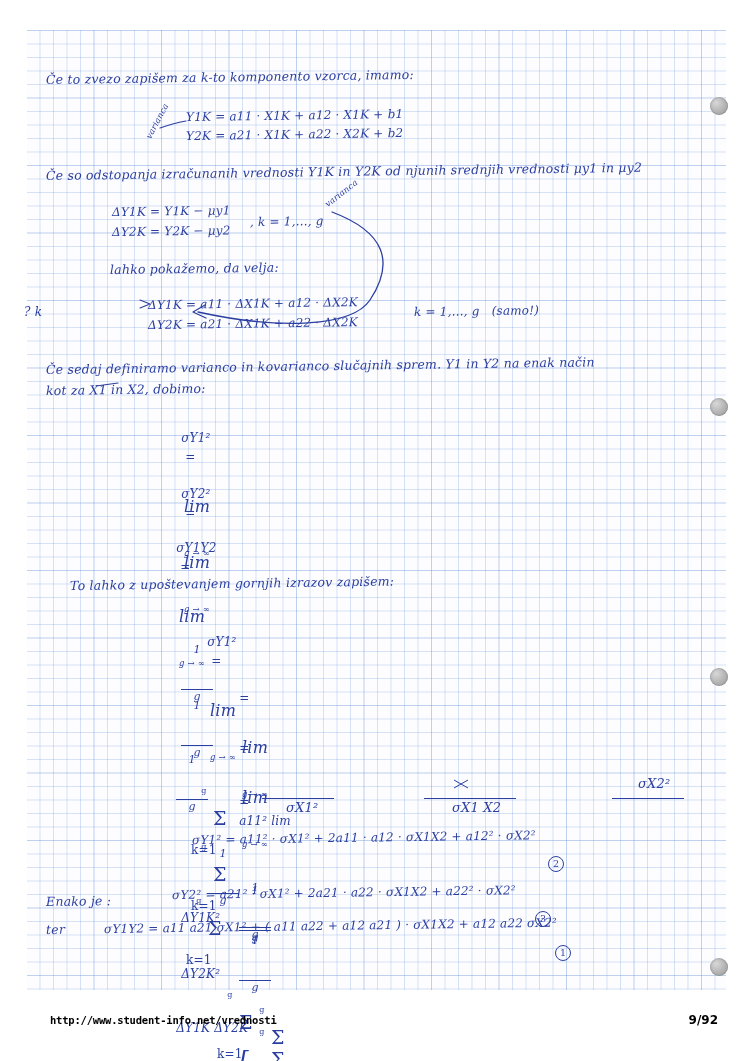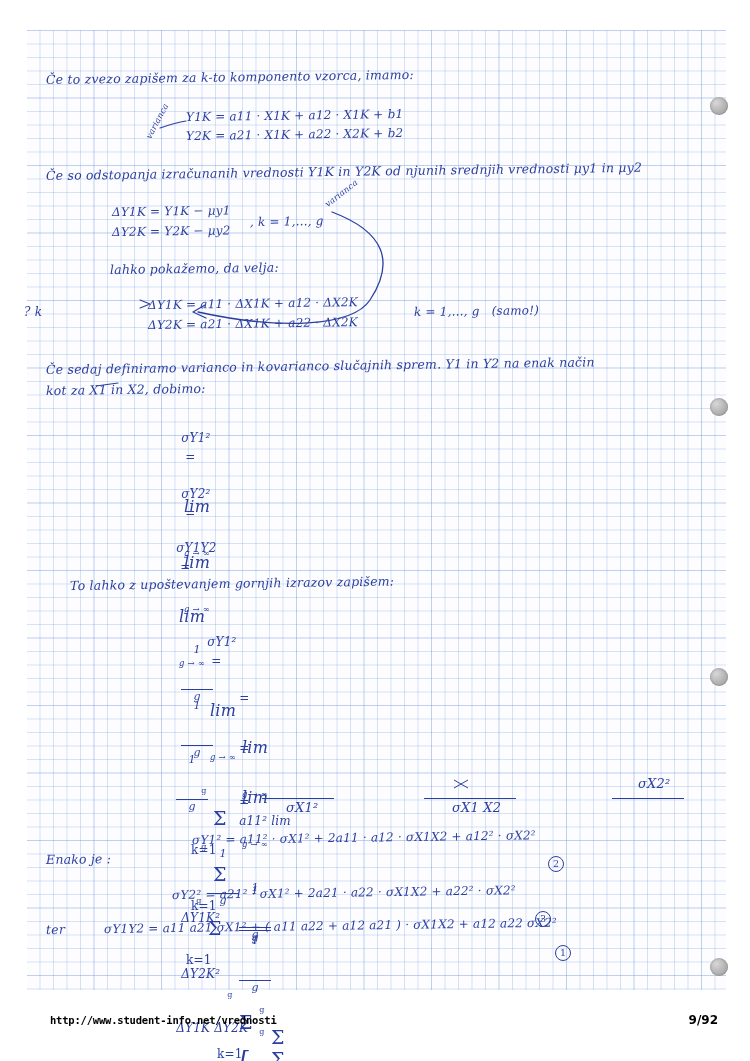--- a/index.html
+++ b/index.html
@@ -395,21 +395,21 @@
   <div class="hw s" style="left:452px; top:800px;text-align:right;">σX1 X2</div>
 
   <div class="brace" style="left:612px; top:790px; width:72px; border-bottom:1.2px solid #2b3fa0; height:8px;"></div>
   <div class="hw s" style="left:638px; top:776px;">σX2²</div>
 
   <div class="hw m tilt1" style="left:192px; top:833px;">σY1² = a11² · σX1² + 2a11 · a12 · σX1X2 + a12² · σX2²</div>
   <div class="hw" style="left:527px; top:833px;">
     <span class="circled">2</span>
   </div>
 
-  <div class="hw l tilt1" style="left:46px; top:852px;">Enako je :</div>
+  <div class="hw l tilt1" style="left:46px; top:894px;">Enako je :</div>
   <div class="hw m tilt1" style="left:172px; top:888px;">σY2² = a21² · σX1² + 2a21 · a22 · σX1X2 + a22² · σX2²</div>
   <div class="hw" style="left:514px; top:888px;">
     <span class="circled">3</span>
   </div>
 
   <div class="hw l tilt1" style="left:46px; top:922px;">ter</div>
   <div class="hw m tilt1" style="left:104px; top:922px;">σY1Y2 = a11 a21 σX1² + ( a11 a22 + a12 a21 ) · σX1X2 + a12 a22 σX2²</div>
   <div class="hw" style="left:534px; top:922px;">
     <span class="circled">1</span>
   </div>

